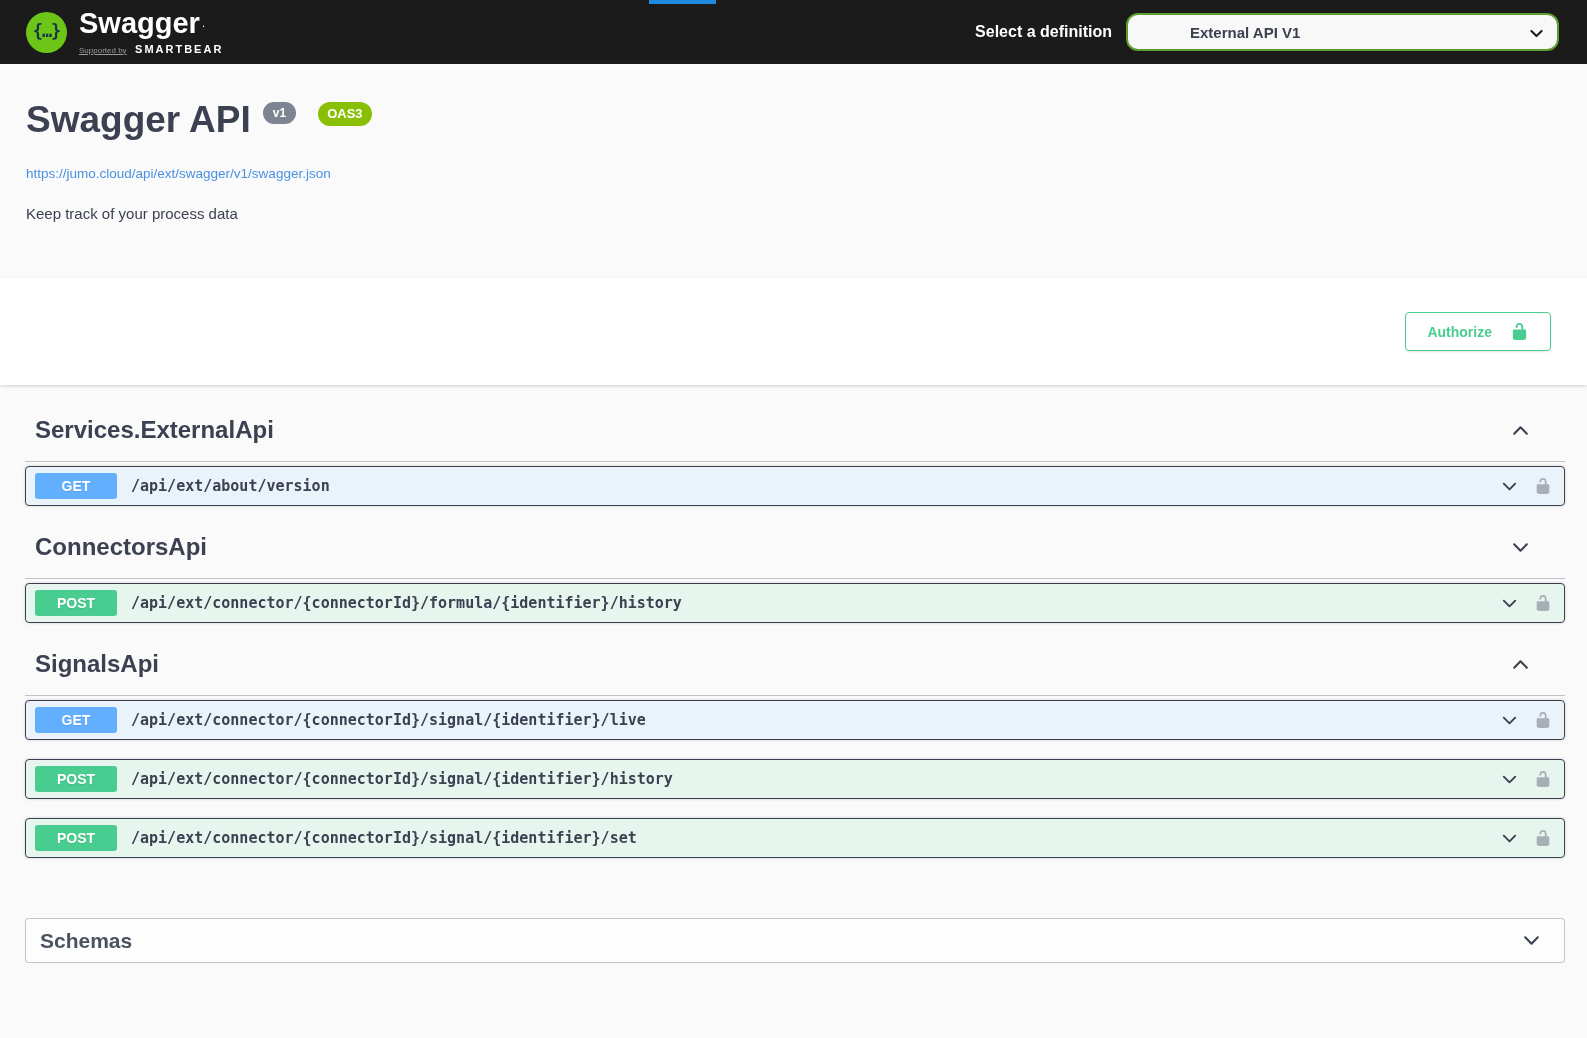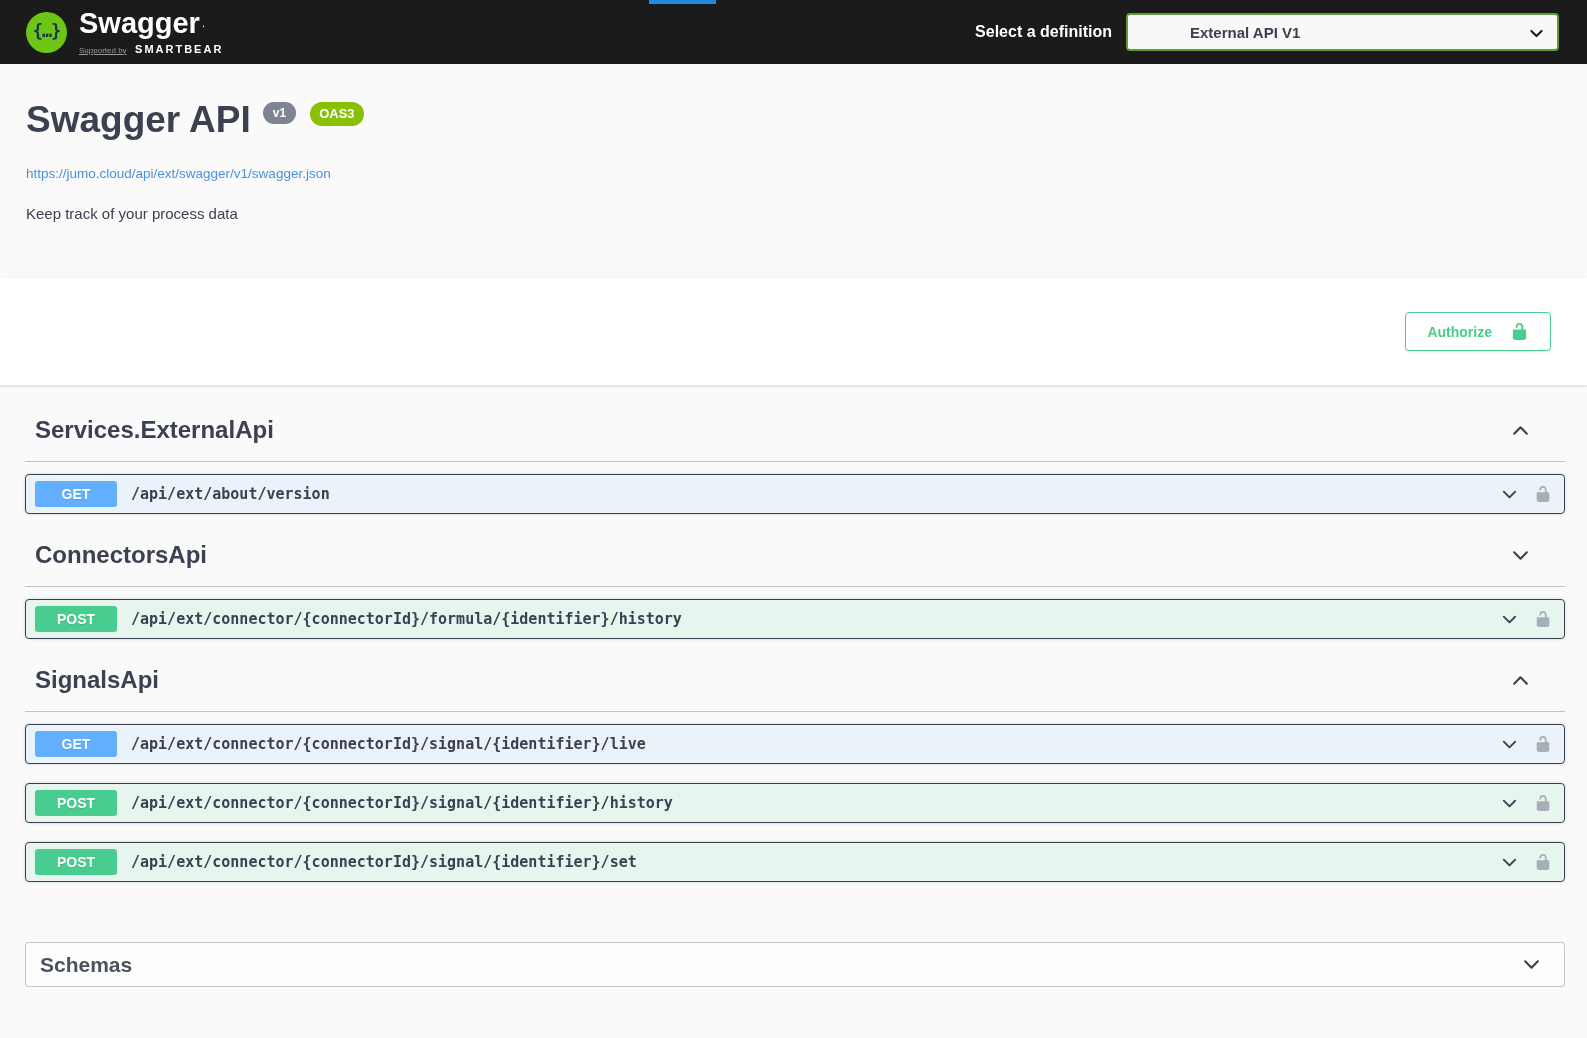--- a/index.html
+++ b/index.html
@@ -38,33 +38,33 @@
   .brand-name { color:#fff; font-size:29px; font-weight:600; line-height:30px; letter-spacing:0; }
   .brand-tm { font-size:11px; vertical-align:6px; margin-left:2px; color:#fff; }
   .brand-sub { margin-top:1px; white-space:nowrap; }
   .brand-sub-prefix { color:#9a9a9a; font-size:8px; margin-right:4px;text-decoration:underline; }
   .brand-sub-name { color:#fff; font-size:11px; font-weight:bold; letter-spacing:2px; }
 
   .topbar-right { margin-left:auto; display:flex; align-items:center; gap:14px; }
   .select-label-text { color:#fff; font-weight:bold; font-size:16px; }
   .definition-select {
     width:433px; height:38px; background:#f8f8f8;
-    border:2px solid var(--select-green); border-radius:4px;
+    border:2px solid var(--select-green); border-radius:12px;
     display:flex; align-items:center; position:relative; cursor:pointer;
   }
   .definition-select .selected-value {
     padding-left:62px; font-weight:bold; font-size:15px; color:#3b4151;
   }
   .definition-select .select-chevron { position:absolute; right:12px; top:10px; }
 
   
   .info-section { background:#fafafa; padding:34px 26px 0 26px; height:214px; }
   .api-title-row { display:flex; align-items:flex-start; }
   .api-title { font-size:37px; font-weight:bold; color:#3b4151; line-height:44px; }
-  .title-badges { display:flex; gap:14px; margin:4px 0 0 12px; }
+  .title-badges { display:flex; gap:22px; margin:4px 0 0 12px; }
   .badge { color:#fff; font-weight:bold; border-radius:57px; display:inline-flex; align-items:center; }
   .badge-version { background:var(--version-badge); font-size:12px; padding:3px 10px 4px; height:22px; }
   .badge-oas { background:var(--oas-badge); font-size:13px; padding:3px 9px 4px; height:24px; }
   .spec-link { display:inline-block; margin-top:24px; color:var(--link-blue); font-size:13.5px; text-decoration:none; cursor:pointer; }
   .api-description { margin-top:23px; font-size:15px; color:#3b4151; }
 
   
   .scheme-container {
     background:#fff; height:107px; padding:35px 36px;
     box-shadow:0 1px 3px 0 rgba(0,0,0,.18);
@@ -87,21 +87,21 @@
     border-bottom:1px solid rgba(59,65,81,.3);
     cursor:pointer;
   }
   .operations-wrap > .opblock-tag-section:first-child .opblock-tag { margin-top:6px; }
   .section-title { font-size:24px; font-weight:bold; color:#3b4151; line-height:30px; }
   .expand-btn { margin-left:auto; background:none; border:none; cursor:pointer; padding:0; line-height:0; }
   .chev { transition:none; }
   .chev.up { transform:rotate(180deg); }
 
   .section-ops .opblock {
-    margin-top:12px; height:40px;
+    margin-top:4px; height:40px;
     border:1px solid; border-radius:4px;
     display:flex; align-items:center;
     box-shadow:0 0 3px rgba(0,0,0,.19);
     cursor:pointer;
   }
   .section-ops .opblock + .opblock { margin-top:19px; }
   .opblock-get  { background:rgba(97,175,254,.1);  border-color:var(--get-blue); }
   .opblock-post { background:rgba(73,204,144,.1); border-color:var(--post-green); }
   .opblock-summary-method {
     width:82px; height:26px; margin-left:9px; border-radius:3px;

